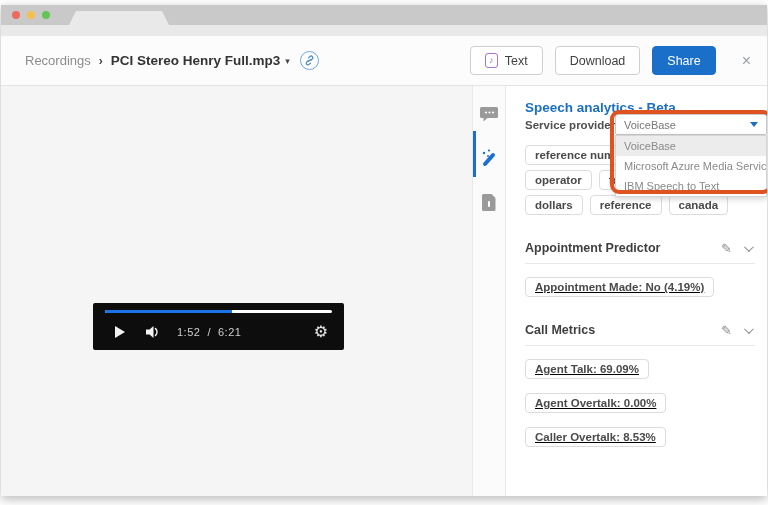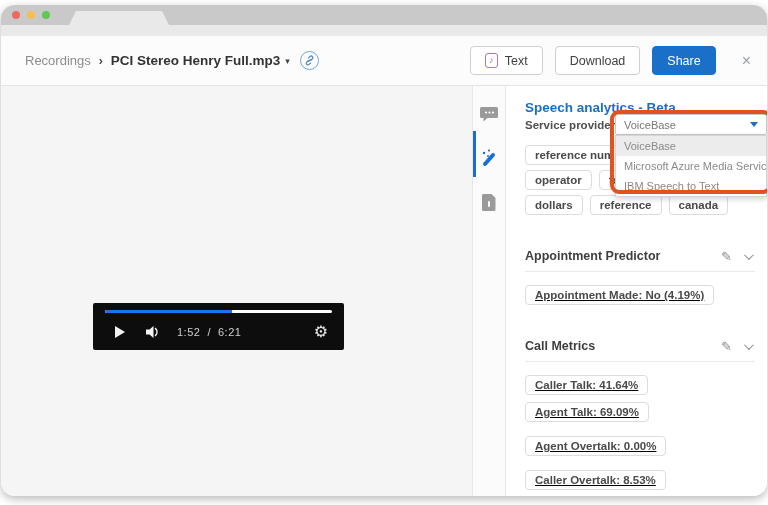--- a/index.html
+++ b/index.html
@@ -1,20 +1,20 @@
 <!DOCTYPE html>
 <html><head>
 <meta charset="utf-8">
 <style>
   * { box-sizing: border-box; margin: 0; padding: 0; }
   html,body { width:768px; height:505px; overflow:hidden; background:#fff;
     font-family:"Liberation Sans", sans-serif; }
   .stage { position:relative; width:768px; height:505px; background:#fff; }
   .window { position:absolute; left:1px; right:1px; top:5px; bottom:9px;
-    border-radius:14px; box-shadow:0 3px 10px rgba(0,0,0,.28); background:#fff;
+    border-radius:0; box-shadow:0 3px 10px rgba(0,0,0,.28); background:#fff;
     overflow:hidden; display:flex; flex-direction:column; }
 
   
   .chrome { position:relative; height:20px; background:#c9c9c9; flex:0 0 auto; }
   .lights { position:absolute; left:11px; top:6px; display:flex; gap:7px; }
   .light { width:8px; height:8px; border-radius:50%; }
   .light.red{ background:#ed6a5e; } .light.yellow{ background:#f5bf4f; } .light.green{ background:#62c554; }
   .tab { position:absolute; left:68px; bottom:0; width:100px; height:14px; background:#e9e9e9;
     clip-path:polygon(7px 0, calc(100% - 7px) 0, 100% 100%, 0 100%); border-radius:4px 4px 0 0; }
   .subbar { height:11px; background:#e9e9e9; flex:0 0 auto; }
@@ -72,21 +72,21 @@
   .dropdown { position:absolute; left:90px; top:20px; width:152px; background:#fff;
     border:1px solid #d5d5d5; box-shadow:0 2px 6px rgba(0,0,0,.18); z-index:6; }
   .opt { font-size:11px; color:#8a8a8a; padding:4px 8px; white-space:nowrap; overflow:hidden; cursor:pointer; }
   .opt.sel { background:#ececec; }
   .ring { position:absolute; left:85px; top:-5px; width:162px; height:84px; border:4px solid #e0521f;
     border-radius:9px; z-index:7; pointer-events:none; }
   .tags { margin-top:10px; position:relative; z-index:1; width:230px; }
   .tag-row { display:flex; gap:7px; margin-bottom:5px; }
   .chip { background:#fff; border:1px solid #dcdcdc; border-radius:4px; padding:3px 9px;
     font-size:11.5px; font-weight:bold; color:#4a4a4a; white-space:nowrap; cursor:pointer; }
-  .section-head { display:flex; align-items:center; margin-top:34px; }
+  .section-head { display:flex; align-items:center; margin-top:26px; }
   .section-title { font-size:12.5px; font-weight:bold; color:#3f3f3f; }
   .head-icons { margin-left:auto; display:flex; align-items:center; gap:12px; padding-right:4px; }
   .pencil { color:#8a8a8a; font-size:13px; cursor:pointer; line-height:1; }
   .chev { width:7px; height:7px; border-right:1.5px solid #8a8a8a; border-bottom:1.5px solid #8a8a8a;
     transform:rotate(45deg) translateY(-2px); cursor:pointer; }
   .divider { border-top:1px solid #e9e9e9; margin-top:8px; }
   .chips { display:flex; flex-wrap:wrap; gap:7px 7px; margin-top:13px; width:226px;text-decoration:underline; }
   .chips .chip { flex:0 0 auto; }
   .break { flex-basis:100%; height:0; margin:-3px 0; }
 </style>
@@ -232,21 +232,20 @@
 
         <div class="section-head">
           <span class="section-title">Call Metrics</span>
           <span class="head-icons">
             <span class="pencil">✎</span>
             <span class="chev"></span>
           </span>
         </div>
         <div class="divider"></div>
         <div class="chips">
-          <span class="chip">Caller Talk: 41.64%</span>
           <span class="chip">Agent Talk: 69.09%</span>
           <span class="break"></span>
           <span class="chip">Agent Overtalk: 0.00%</span>
           <span class="break"></span>
           <span class="chip">Caller Overtalk: 8.53%</span>
         </div>
 
       </div>
     </div>
   </div>

